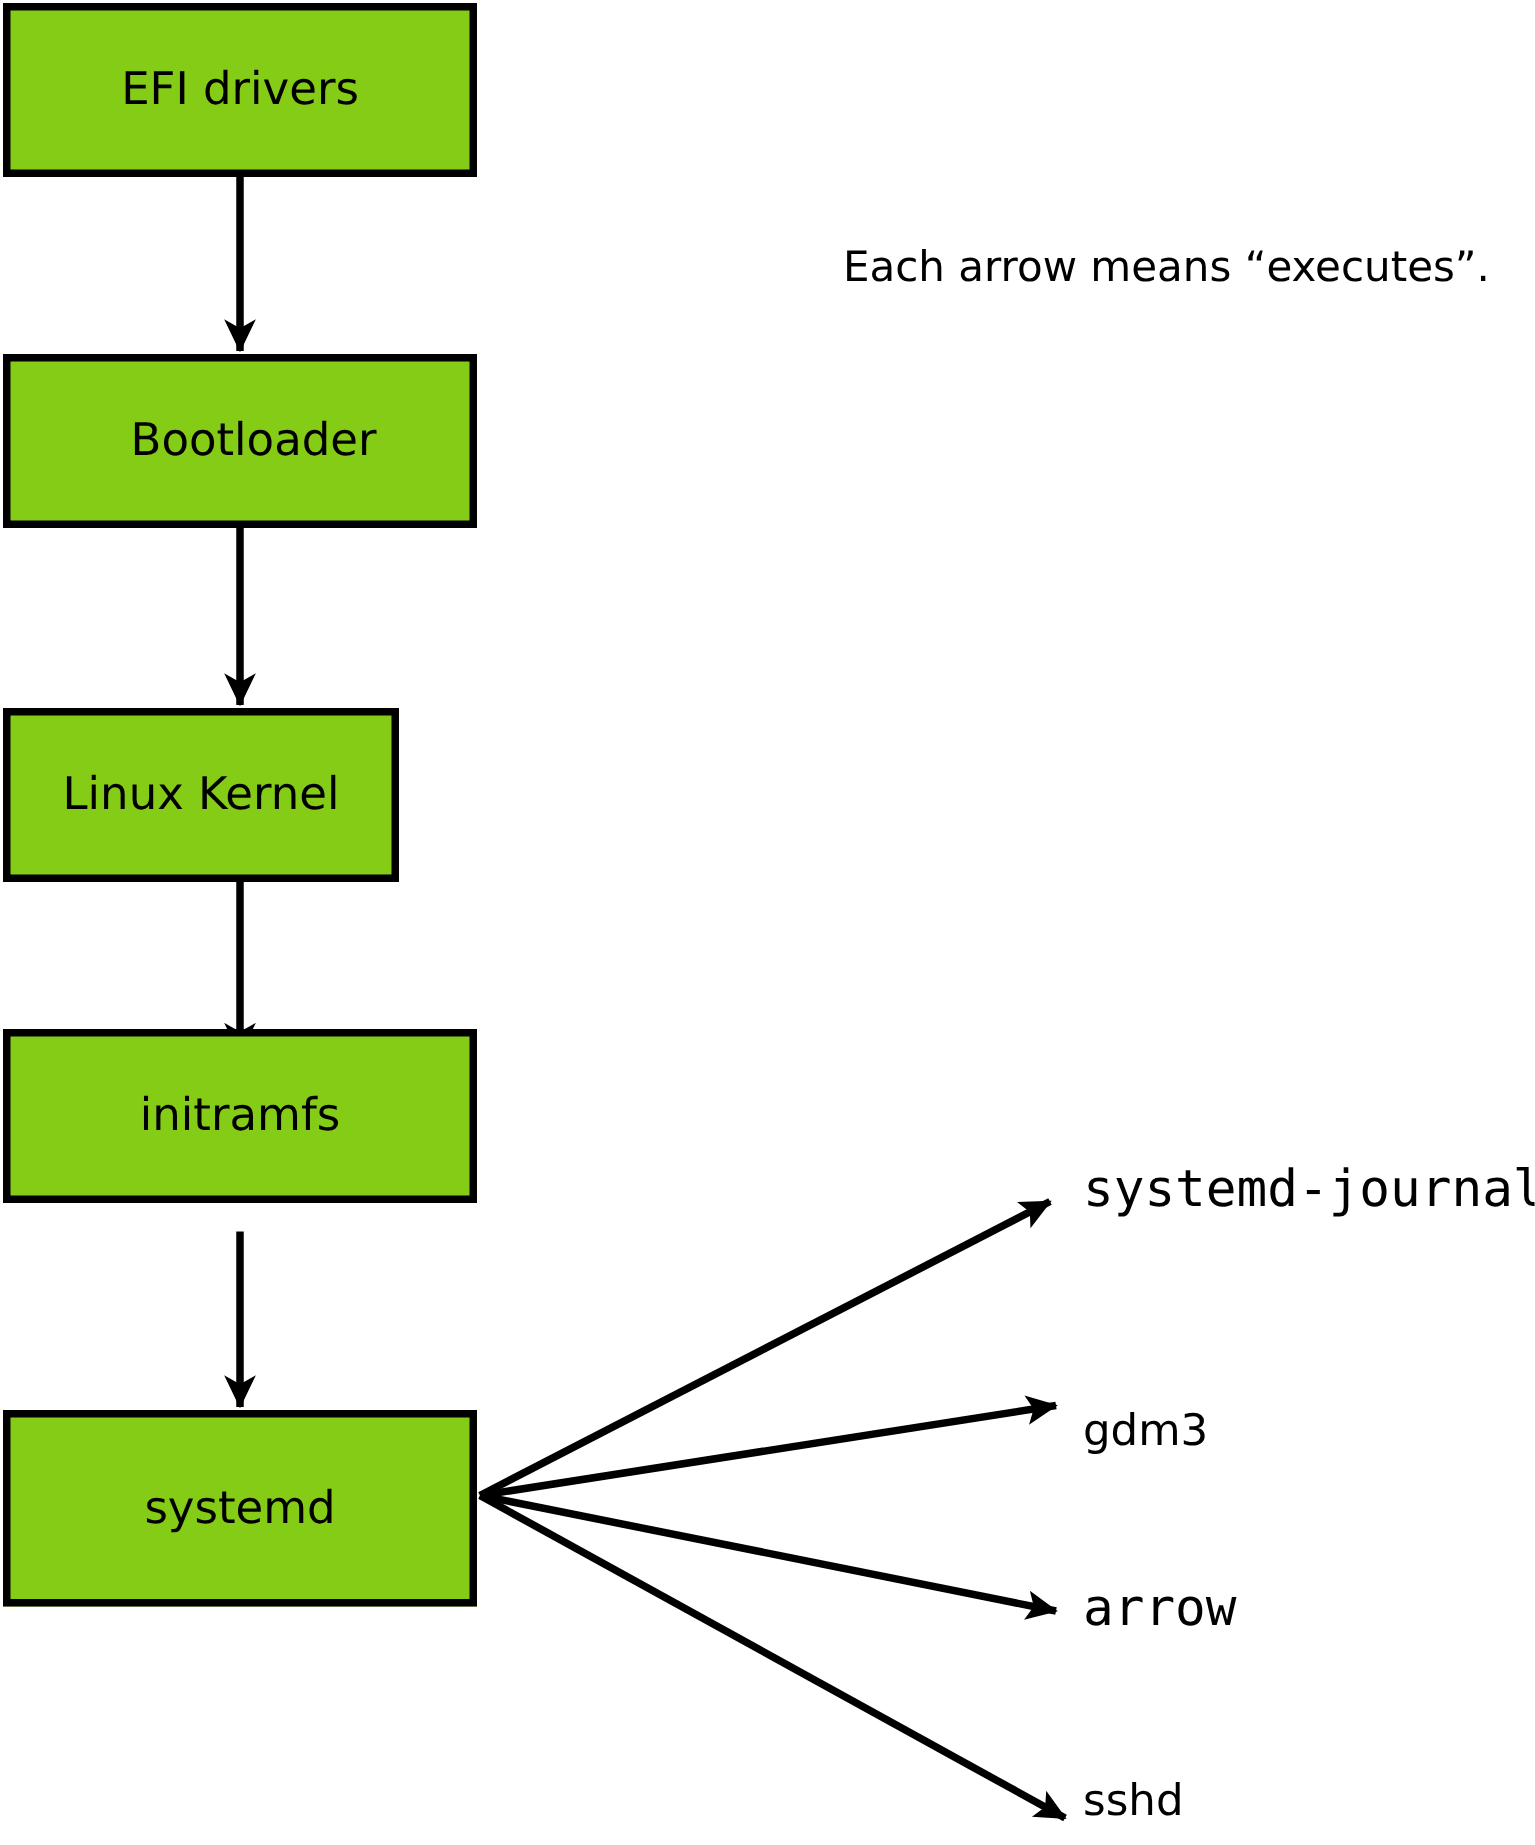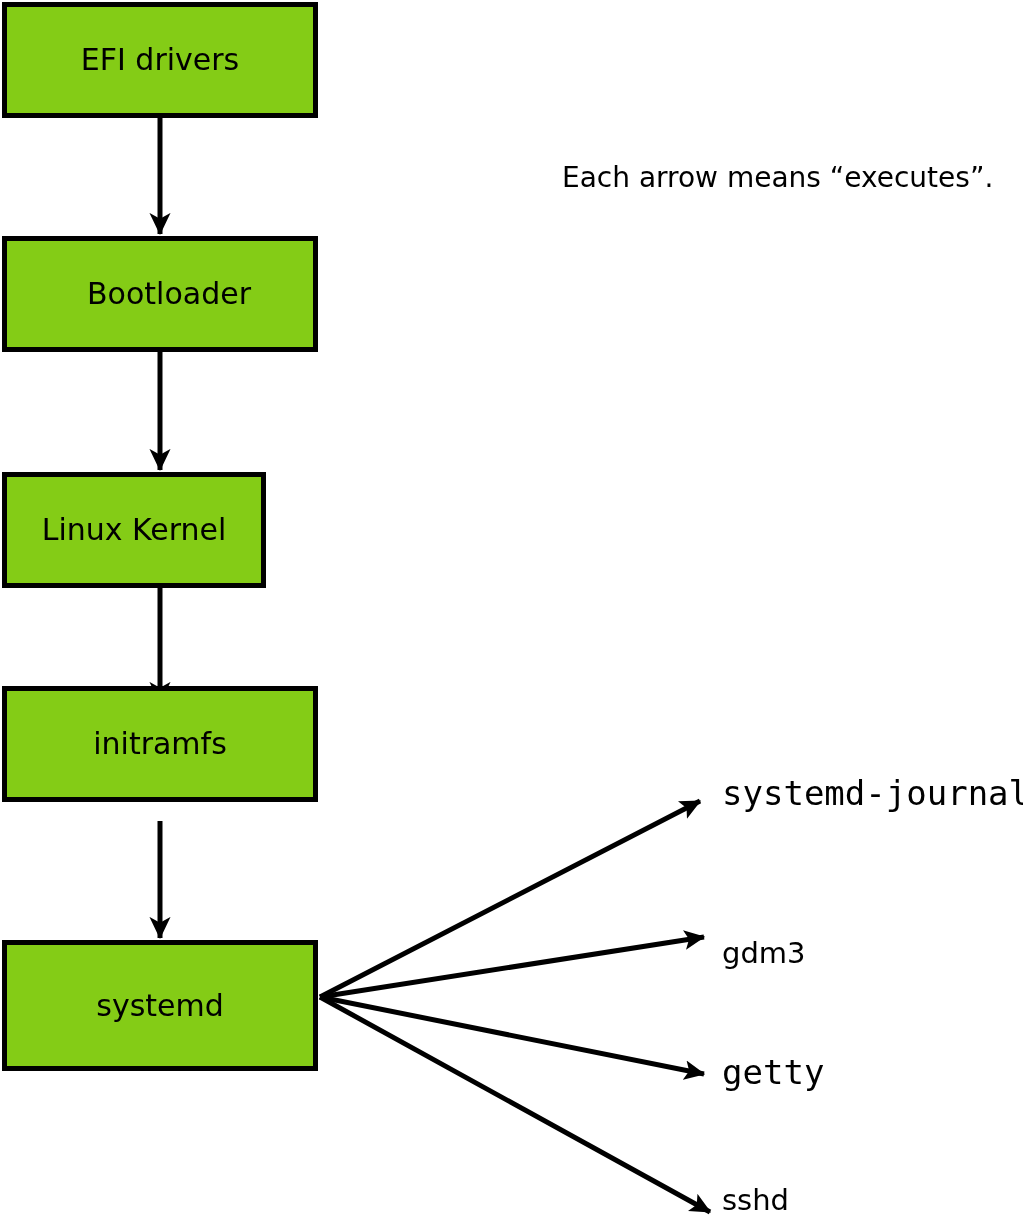--- a/index.html
+++ b/index.html
@@ -105,17 +105,17 @@
 </div>
 
 <div class="node-box" style="left:2px; top:940px; width:316px; height:131px;">
   <span class="node-label">systemd</span>
 </div>
 
 <div class="leaf-label leaf-mono" style="left:722px; top:776px;">systemd-journal</div>
 
 <div class="leaf-label leaf-sans" style="left:722px; top:919px;margin-top:20px;">gdm3</div>
 
-<div class="leaf-label leaf-mono" style="left:722px; top:1055px;">getty</div>
+<div class="leaf-label leaf-mono" style="left:722px; top:1055px;">arrow</div>
 
 <div class="leaf-label leaf-sans" style="left:722px; top:1186px;">sshd</div>
 
 <div class="caption" style="left:562px; top:164px;">Each arrow means “executes”.</div>
 
 </body></html>

